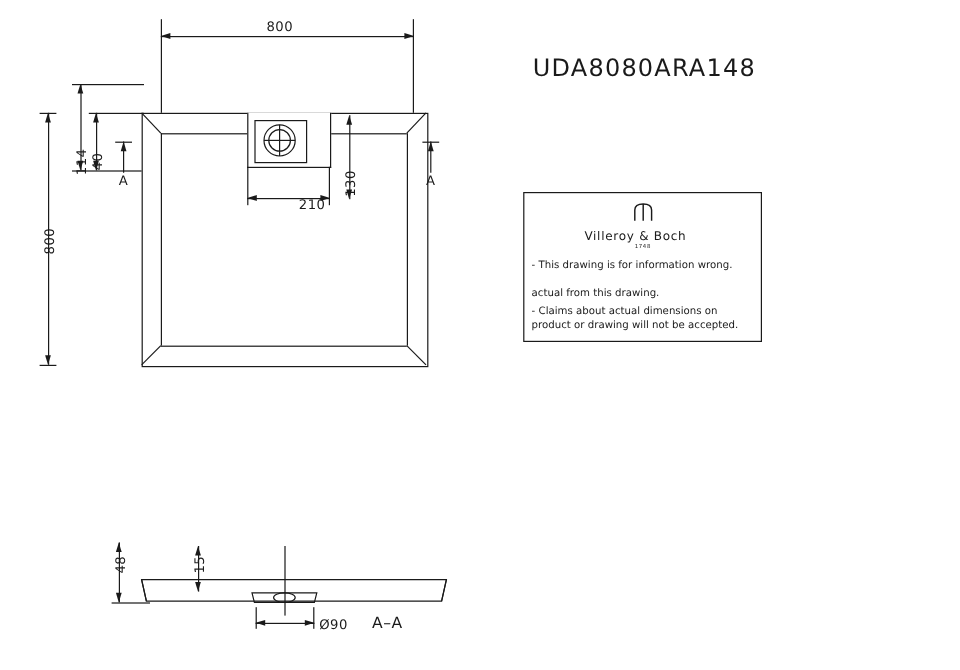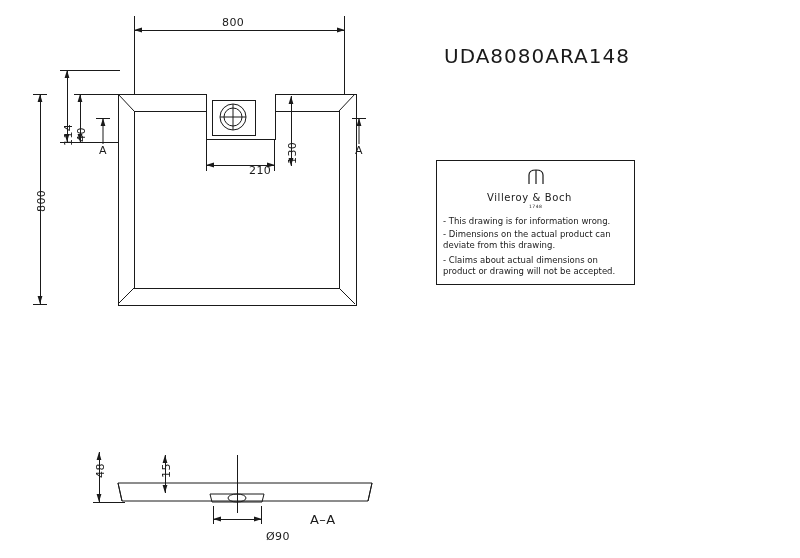--- a/index.html
+++ b/index.html
@@ -181,22 +181,21 @@
 
   <div class="note-box" style="left:436px; top:160px; width:197px; height:123px;"></div>
   <svg style="left:525px; top:168px;" width="24" height="18">
     <path d="M4,16 L4,7 C4,3 8,2 11,2 C14,2 18,3 18,7 L18,16" fill="none" stroke="#1a1a1a" stroke-width="1.2"></path>
     <line x1="11" y1="2" x2="11" y2="16" stroke="#1a1a1a" stroke-width="1.2"></line>
   </svg>
   <div class="brand" style="left:487px; top:192px;">Villeroy &amp; Boch</div>
   <div class="brand-sub" style="left:529px; top:204px;">1748</div>
 
   <div class="note-text" style="left:443px; top:216px;">- This drawing is for information wrong.</div>
-  <div class="note-text" style="left:443px; top:229px;">- Dimensions on the actual product can</div>
-  <div class="note-text" style="left:443px; top:240px;">   deviate from this drawing.</div>
+  <div class="note-text" style="left:443px; top:240px;">   actual from this drawing.</div>
   <div class="note-text" style="left:443px; top:255px;">- Claims about actual dimensions on</div>
   <div class="note-text" style="left:443px; top:266px;">   product or drawing will not be accepted.</div>
 
   <svg style="left:100px; top:480px;" width="280" height="35">
     <path d="M18,3 L272,3 L268,21 L22,21 Z" fill="none" stroke="#1a1a1a" stroke-width="1"></path>
     <line x1="18" y1="3" x2="22" y2="21" stroke="#1a1a1a" stroke-width="1"></line>
     <line x1="272" y1="3" x2="268" y2="21" stroke="#1a1a1a" stroke-width="1"></line>
   </svg>
 
   <svg style="left:206px; top:488px;" width="70" height="24">
@@ -221,17 +220,17 @@
   </svg>
   <div class="dim-text vert" style="left:160px; top:478px;">15</div>
 
   <div class="line vline" style="left:213px; top:506px; height:18px;"></div>
   <div class="line vline" style="left:261px; top:506px; height:18px;"></div>
   <div class="line hline" style="left:213px; top:519px; width:49px;"></div>
   <svg style="left:209px; top:515px;" width="58" height="10">
     <polygon points="4,4 12,1.6 12,6.4" fill="#1a1a1a"></polygon>
     <polygon points="53,4 45,1.6 45,6.4" fill="#1a1a1a"></polygon>
   </svg>
-  <div class="dim-text" style="left:266px; top:514px;margin-top:16px;">Ø90</div>
+  <div class="dim-text" style="left:266px; top:514px;">Ø90</div>
 
   <div class="dim-text" style="left:310px; top:512px; font-size:13px;">A–A</div>
 
 </div>
 
 </body></html>

